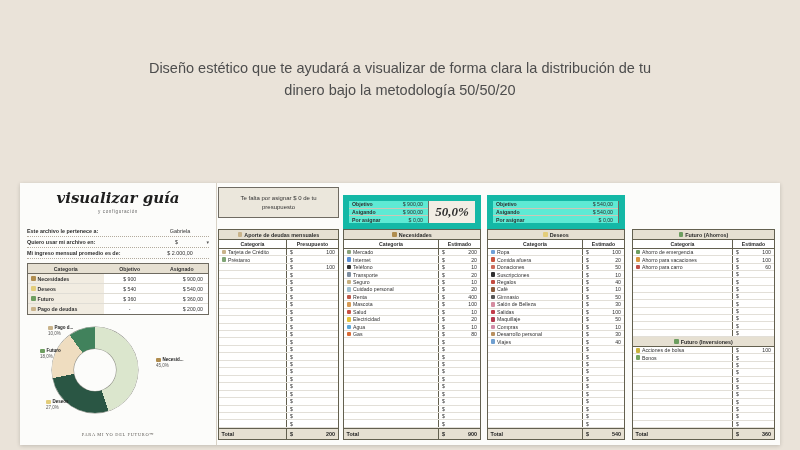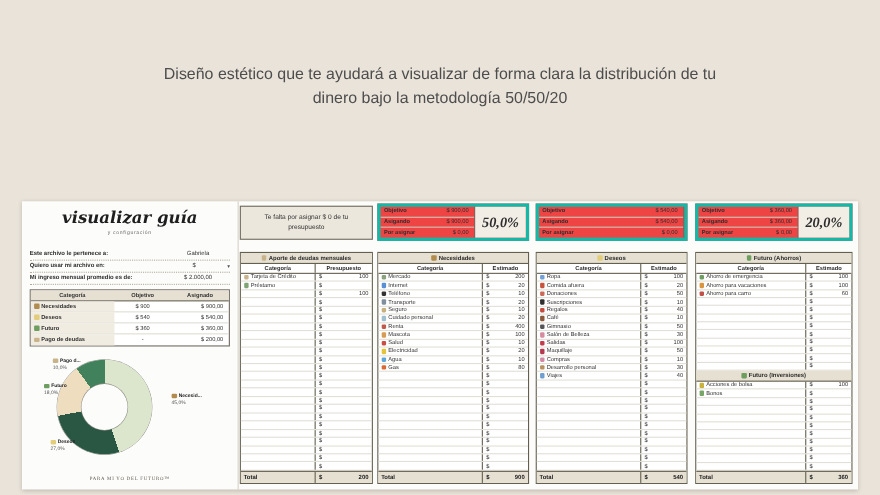--- a/index.html
+++ b/index.html
@@ -54,21 +54,21 @@
 
   
   .col { position:absolute; top:0; height:100%; }
   #col-debts { left:198px; width:121px; }
   #col-needs { left:323px; width:138px; }
   #col-wants { left:467px; width:138px; }
   #col-future { left:612px; width:143px; }
 
   .banner { position:absolute; top:4px; left:0; right:0; height:31px; background:#ebe7dc; border:1px solid #6f6b62; display:flex; align-items:center; justify-content:center; text-align:center; font-size:6px; color:#333; line-height:1.45; padding:0 9px; }
 
-  .kpi { position:absolute; top:2px; left:0; right:0; height:34px; border:3px solid #14b8a6; display:flex; background:#ef4444; }
+  .kpi { position:absolute; top:12px; left:0; right:0; height:34px; border:6px solid #14b8a6; display:flex; background:#5eead4; }
   .kpi-left { flex:1; display:flex; flex-direction:column; border-right:1px solid #6f6b62; }
   .kpi-row { flex:1; display:flex; align-items:center; padding:0 3px; border-bottom:1px solid #cdc6b6; font-size:5.2px; color:#2e2e2e; }
   .kpi-row:last-child { border-bottom:none; }
   .kpi-row .kl { font-weight:700; }
   .kpi-row .kv { margin-left:auto; padding-right:2px; }
   .kpi-pct { width:46px; background:#f2eee5; display:flex; align-items:center; justify-content:center; font-family:"Liberation Serif", serif; font-style:italic; font-weight:700; font-size:13px; color:#2d2d2d; }
 
   
   .sheet { position:absolute; top:46px; bottom:5px; left:0; right:0; display:flex; flex-direction:column; border:1px solid #63604f; background:#fff; }
   .stitle { flex:none; height:10px; background:#e6e0d2; font-weight:700; font-size:5.4px; color:#2b2b2b; display:flex; align-items:center; justify-content:center; border-bottom:1px solid #63604f; }
@@ -949,37 +949,20 @@
           <div class="scat">Total</div>
           <div class="sval">
             <span>$</span>
             <span>540</span>
           </div>
         </div>
       </div>
   </div>
 
   <div class="col" id="col-future">
-    <div class="kpi" id="k2">
-        <div class="kpi-left">
-          <div class="kpi-row">
-            <span class="kl">Objetivo</span>
-            <span class="kv">$ 360,00</span>
-          </div>
-          <div class="kpi-row">
-            <span class="kl">Asigando</span>
-            <span class="kv">$ 360,00</span>
-          </div>
-          <div class="kpi-row">
-            <span class="kl">Por asignar</span>
-            <span class="kv">$ 0,00</span>
-          </div>
-        </div>
-        <div class="kpi-pct">20,0%</div>
-      </div>
     <div class="sheet" id="t3">
         <div class="stitle">
           <span class="cicon" style="background: rgb(109, 158, 96);"></span>
           <span>Futuro (Ahorros)</span>
         </div>
         <div class="shead">
           <div class="c1">Categoría</div>
           <div class="c2">Estimado</div>
         </div>
         <div class="srow">

